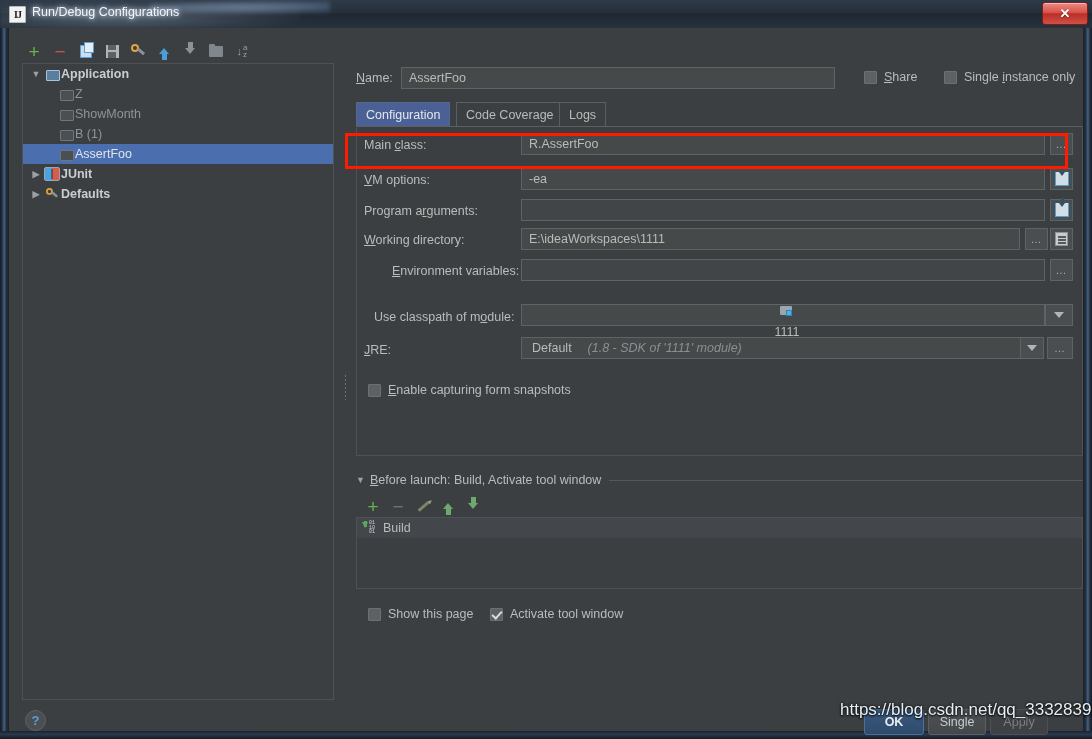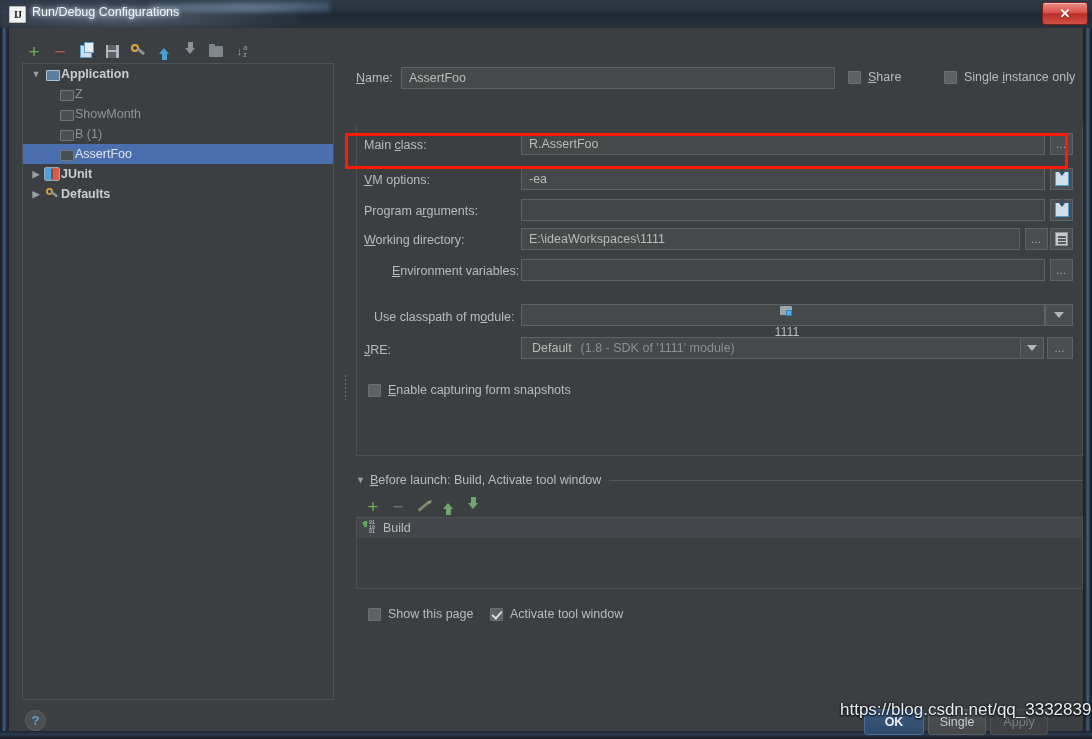--- a/index.html
+++ b/index.html
@@ -245,21 +245,21 @@
     height: 22px;
     background: #45494a;
     border: 1px solid #5e6365;
     box-sizing: border-box;
     color: #bbbbbb; font-size: 12.5px;
     display: flex; align-items: center;
     padding-left: 7px;
     white-space: nowrap;
   }
   .field.empty { background: #414547; }
-  .field .dimtxt { color: #8b8f93; margin-left: 9px; }
+  .field .dimtxt { color: #8b8f93; margin-left: 16px; font-style: italic; }
 
   .sqbtn {
     position: absolute;
     width: 23px; height: 22px;
     background: #4a4e50;
     border: 1px solid #5e6365;
     box-sizing: border-box;
     display: flex; align-items: center; justify-content: center;
     color: #b6bbbf; font-size: 12px;
   }
@@ -556,30 +556,41 @@
       <div class="splitter-dots"></div>
     </div>
 
     <div class="right">
 
       <div class="lbl" style="left:2px; top:43px;"><u>N</u><span>ame:</span></div>
       <div class="name-input">
         <span>AssertFoo</span>
       </div>
 
-      <div class="chkrow" style="left:494px; top:42px;">
+      <div class="chkrow" style="left:510px; top:42px;">
         <span class="chk"></span>
         <span><u>S</u><span>hare</span></span>
       </div>
 
       <div class="chkrow" style="left:590px; top:42px;">
         <span class="chk"></span>
         <span><span>Single </span><u>i</u><span>nstance only</span></span>
       </div>
 
+      <div class="tabs">
+        <div class="tab active" style="left:0px;">
+            <span>Configuration</span>
+          </div>
+        <div class="tab" style="left:100px;">
+            <span>Code Coverage</span>
+          </div>
+        <div class="tab" style="left:203px;">
+            <span>Logs</span>
+          </div>
+      </div>
 
       <div class="cfg-panel"></div>
 
       <div class="lbl" style="left:10px; top:110px;"><span>Main </span><u>c</u><span>lass:</span></div>
       <div class="field" style="left:167px; top:105px; width:524px;">
         <span>R.AssertFoo</span>
       </div>
       <div class="sqbtn dots" style="left:696px; top:105px;">…</div>
 
       <div class="lbl" style="left:10px; top:145px;"><u>V</u><span>M options:</span></div>

